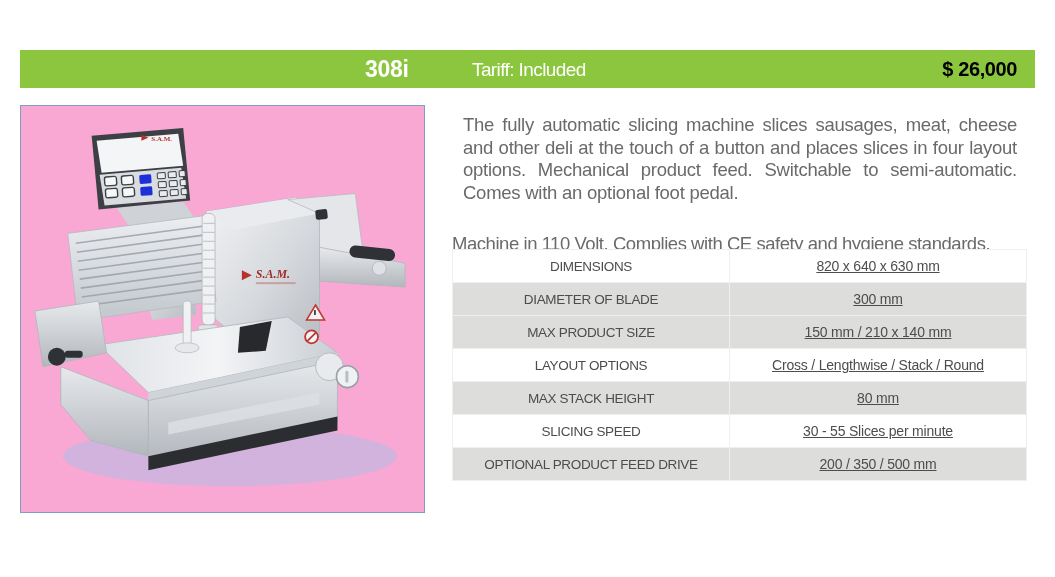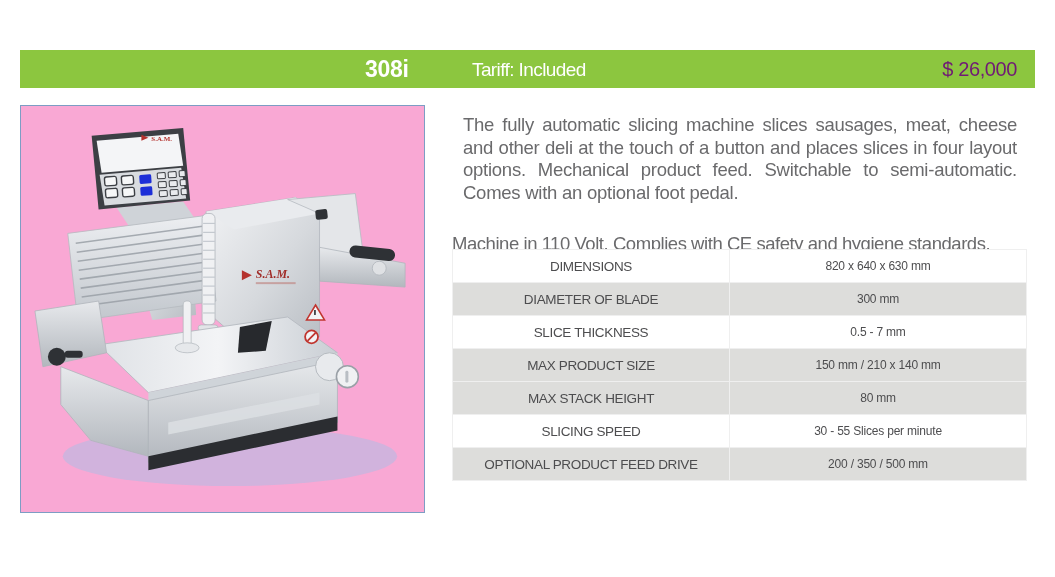--- a/index.html
+++ b/index.html
@@ -48,23 +48,23 @@
     font-size: 19px;
     font-weight: normal;
     letter-spacing: -0.6px;
     line-height: 1;
   }
   #header-price {
     position: absolute;
     right: 18px;
     top: 50%;
     transform: translateY(-50%);
-    color: #701a75;
+    color: #000000;
     font-size: 20px;
-    font-weight: normal;
+    font-weight: bold;
     letter-spacing: -0.4px;
     line-height: 1;
   }
 
   
   #product-photo {
     position: absolute;
     left: 20px;
     top: 105px;
     width: 405px;
@@ -124,22 +124,23 @@
     box-sizing: border-box;
   }
   #spec-table tr.row-white td { background: #ffffff; }
   #spec-table tr.row-gray  td { background: #dddddb; }
   #spec-table td.spec-label {
     width: 277px;
     font-size: 13.5px;
     letter-spacing: -0.35px;
   }
   #spec-table td.spec-value {
-    font-size: 12px;
+    font-size: 14px;
     letter-spacing: -0.2px;
+    text-decoration: underline;
   }
 </style>
 </head>
 <body>
 
 <div id="header-bar">
   <span id="header-model">308i</span>
   <span id="header-tariff">Tariff: Included</span>
   <span id="header-price">$ 26,000</span>
 </div>
@@ -285,28 +286,28 @@
 <table id="spec-table">
   <tbody>
     <tr class="row-white">
       <td class="spec-label">DIMENSIONS</td>
       <td class="spec-value">820 x 640 x 630 mm</td>
     </tr>
     <tr class="row-gray">
       <td class="spec-label">DIAMETER OF BLADE</td>
       <td class="spec-value">300 mm</td>
     </tr>
-    <tr class="row-white">
-      <td class="spec-label">SLICE THICKNESS</td>
-      <td class="spec-value">0.5 - 7 mm</td>
-    </tr>
     <tr class="row-gray">
       <td class="spec-label">MAX PRODUCT SIZE</td>
       <td class="spec-value">150 mm / 210 x 140 mm</td>
     </tr>
+    <tr class="row-white">
+      <td class="spec-label">LAYOUT OPTIONS</td>
+      <td class="spec-value">Cross / Lengthwise / Stack / Round</td>
+    </tr>
     <tr class="row-gray">
       <td class="spec-label">MAX STACK HEIGHT</td>
       <td class="spec-value">80 mm</td>
     </tr>
     <tr class="row-white">
       <td class="spec-label">SLICING SPEED</td>
       <td class="spec-value">30 - 55 Slices per minute</td>
     </tr>
     <tr class="row-gray">
       <td class="spec-label">OPTIONAL PRODUCT FEED DRIVE</td>

